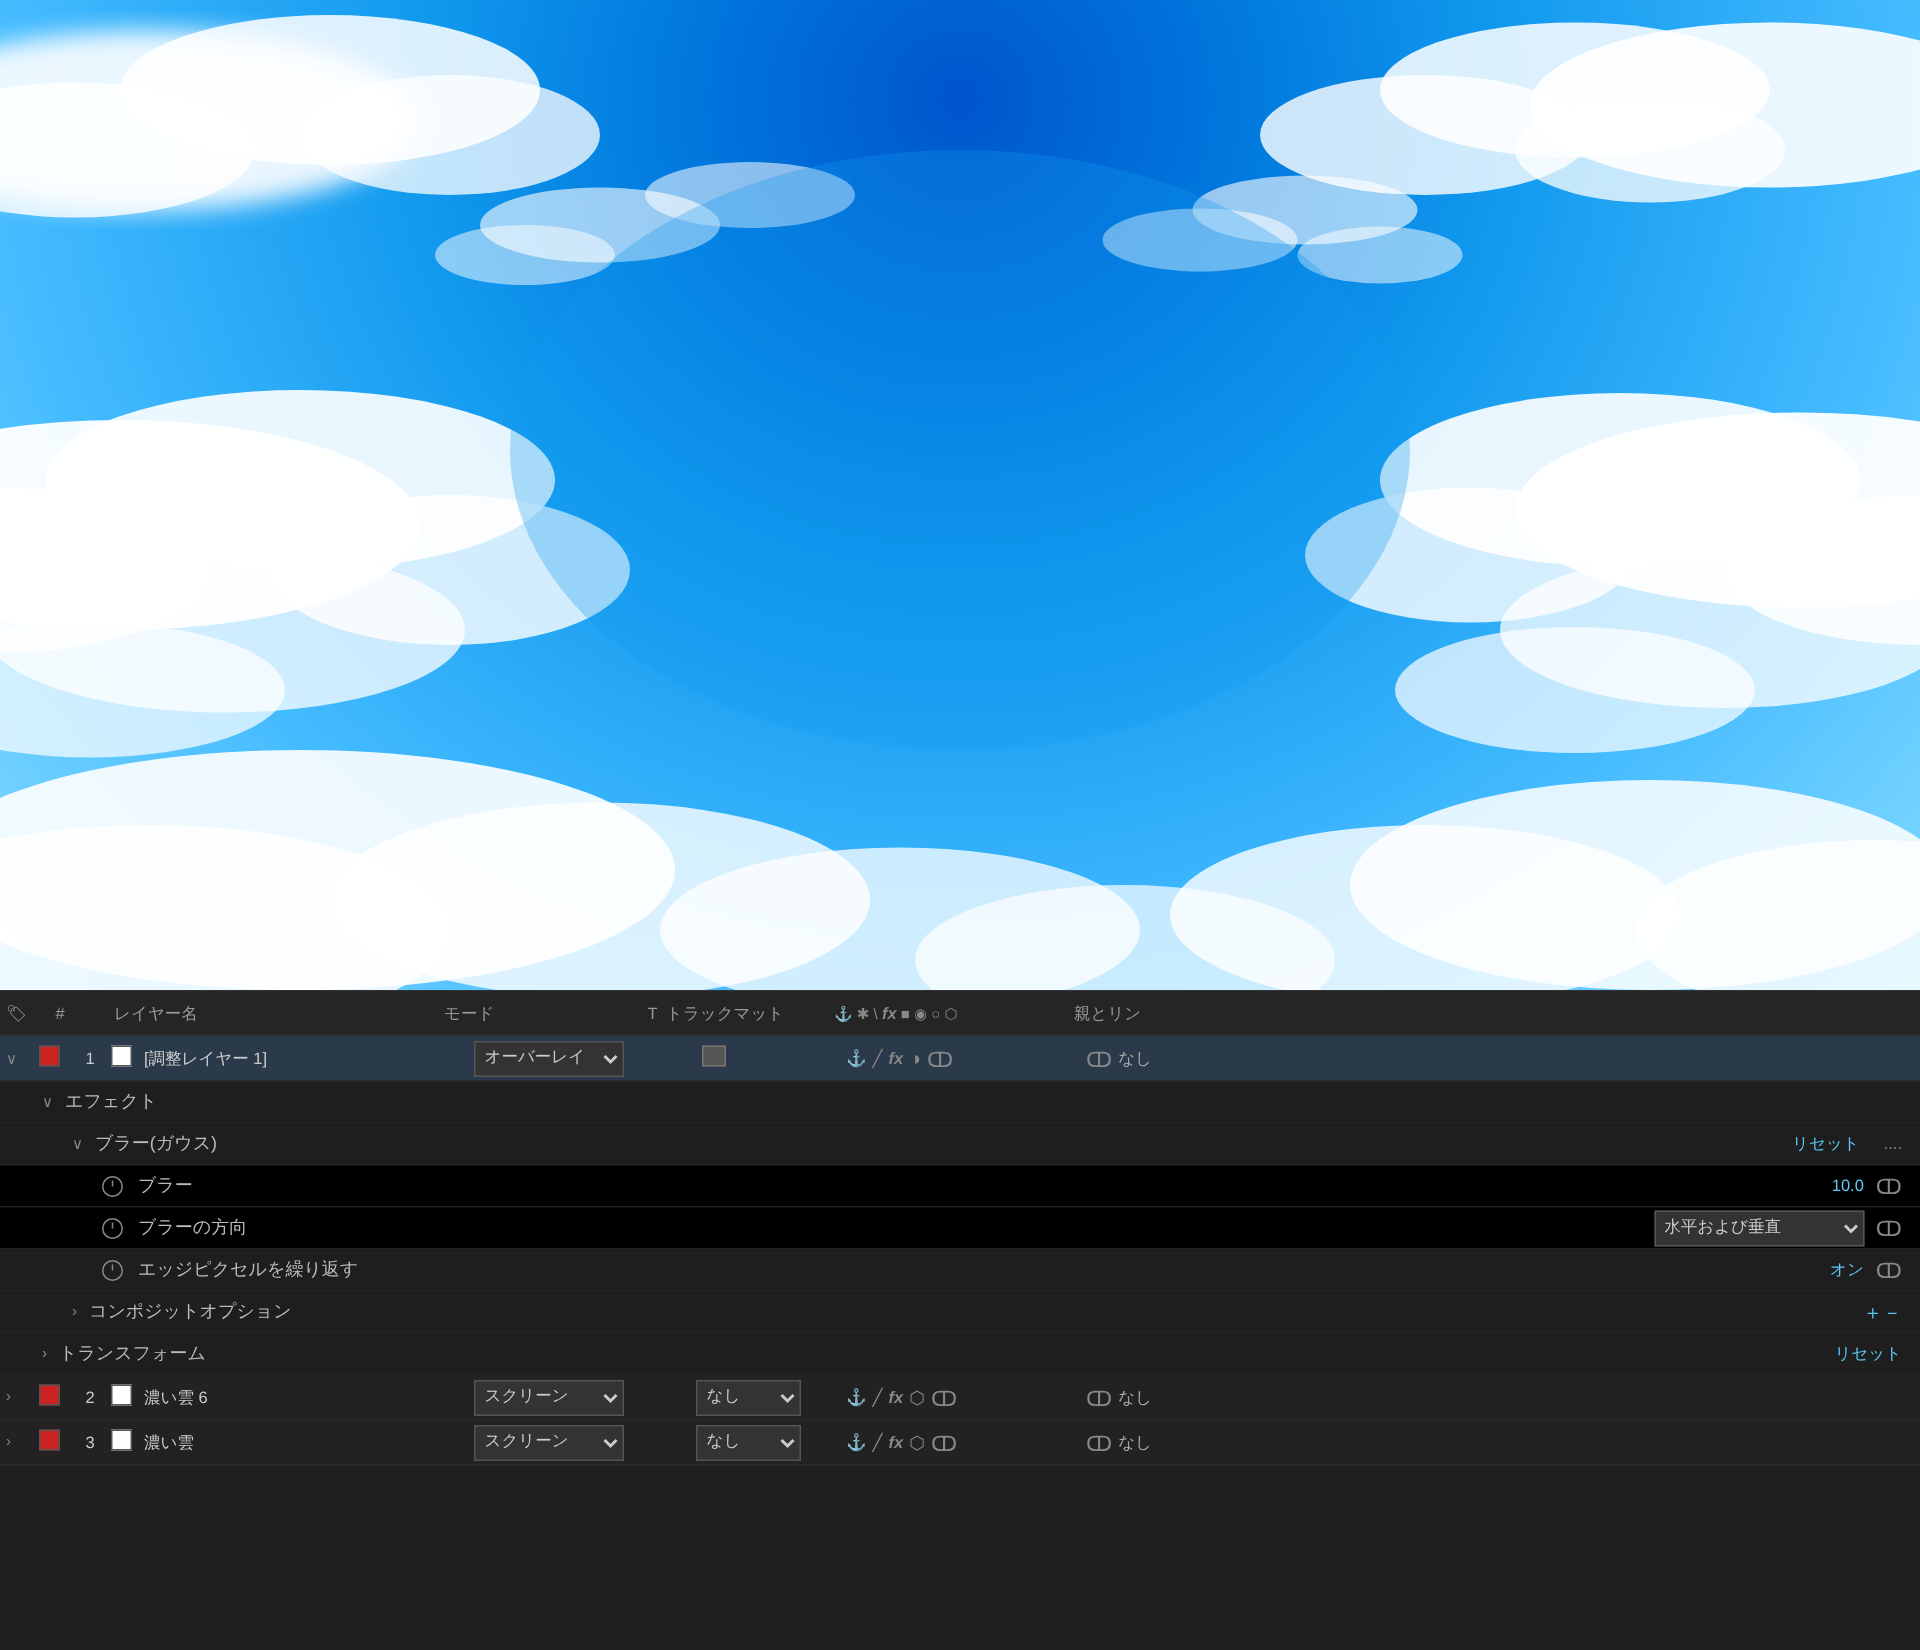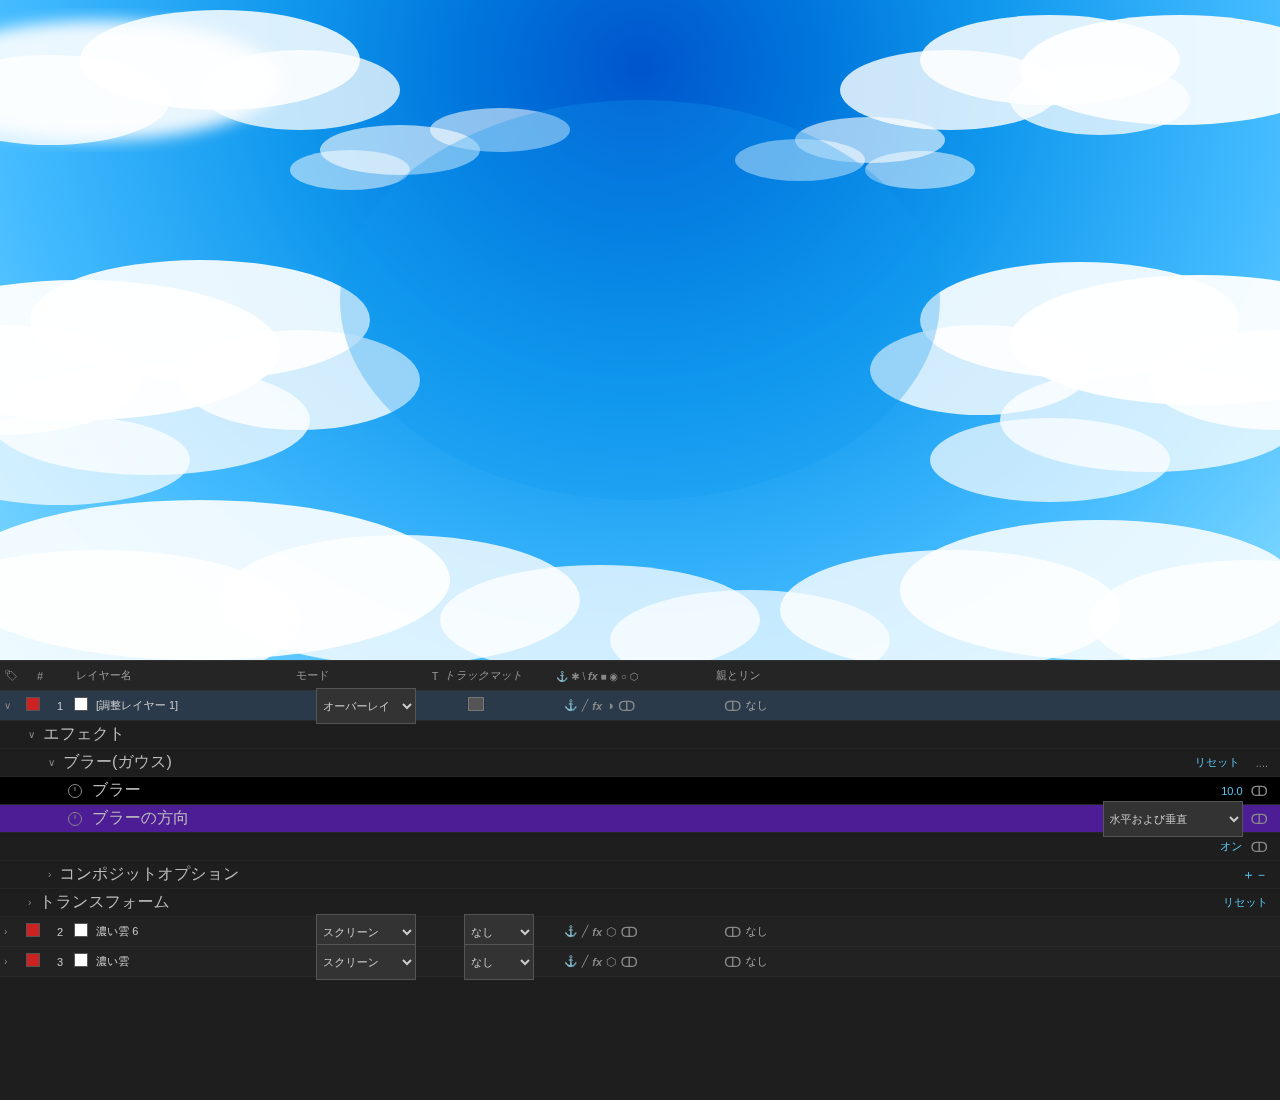--- a/index.html
+++ b/index.html
@@ -45,21 +45,21 @@
       background: #252525;
       border-bottom: 1px solid #333;
       padding: 0 4px;
       font-size: 11px;
       color: #999;
     }
     .col-num { width: 28px; flex-shrink: 0; text-align: center; }
     .col-name { width: 220px; flex-shrink: 0; }
     .col-mode { width: 130px; flex-shrink: 0; }
     .col-t { width: 18px; flex-shrink: 0; text-align: center; }
-    .col-track { width: 100px; flex-shrink: 0; font-style: italic; }
+    .col-track { width: 100px; flex-shrink: 0; }
     .col-switches { width: 160px; flex-shrink: 0; margin-left: 12px; }
     .col-parent { width: 80px; flex-shrink: 0; }
 
     .col-label-tag {
       width: 22px; flex-shrink: 0;
     }
 
     
     .layer-row {
       display: flex;
@@ -77,21 +77,21 @@
     .prop-row {
       display: flex;
       align-items: center;
       height: 28px;
       border-bottom: 1px solid #252525;
       padding: 0 4px;
     }
 
     .prop-label {
       color: #bbb;
-      font-size: 16px;
+      font-size: 12px;
     }
 
     .prop-value {
       color: #5bc8f5;
       font-size: 11px;
     }
 
     .prop-value.on-value {
       color: #5bc8f5;
     }
@@ -156,23 +156,23 @@
     .spiral-icon {
       font-size: 14px;
       color: #888;
     }
 
     .select-dropdown {
       background: #333;
       border: 1px solid #555;
       color: #ccc;
       font-size: 11px;
-      height: 36px;
+      height: 24px;
       padding: 0 2px;
-      font-family: Liberation Serif, serif;
+      font-family: Liberation Mono, monospace;
     }
 
     .mode-dropdown {
       width: 100px;
     }
 
     .track-dropdown {
       width: 70px;
     }
 
@@ -341,34 +341,38 @@
     <div style="padding-left:64px;display:flex;align-items:center;gap:6px;flex:1;">
       <span class="stopwatch-icon"></span>
       <span class="prop-label">ブラー</span>
     </div>
     <div style="margin-left:auto;display:flex;align-items:center;gap:8px;padding-right:8px;justify-content:center;">
       <span class="prop-value">10.0</span>
       <span class="spiral-icon">ↀ</span>
     </div>
   </div>
 
-  <div class="prop-row" style="background:#4c1d95;">
+  <div class="prop-row" style="background:#000000;">
     <div style="padding-left:64px;display:flex;align-items:center;gap:6px;flex:1;">
       <span class="stopwatch-icon"></span>
       <span class="prop-label">ブラーの方向</span>
     </div>
     <div style="margin-left:auto;display:flex;align-items:center;gap:8px;padding-right:8px;">
       <select class="select-dropdown" style="width:140px;">
         <option>水平および垂直</option>
       </select>
       <span class="spiral-icon">ↀ</span>
     </div>
   </div>
 
   <div class="prop-row" style="background:#1e1e1e;">
+    <div style="padding-left:64px;display:flex;align-items:center;gap:6px;flex:1;">
+      <span class="stopwatch-icon"></span>
+      <span class="prop-label">エッジピクセルを繰り返す</span>
+    </div>
     <div style="margin-left:auto;display:flex;align-items:center;gap:8px;padding-right:8px;">
       <span class="prop-value on-value">オン</span>
       <span class="spiral-icon">ↀ</span>
     </div>
   </div>
 
   <div class="prop-row" style="background:#1e1e1e;">
     <div style="padding-left:44px;display:flex;align-items:center;gap:6px;flex:1;">
       <span class="chevron-icon">›</span>
       <span class="prop-label">コンポジットオプション</span>

